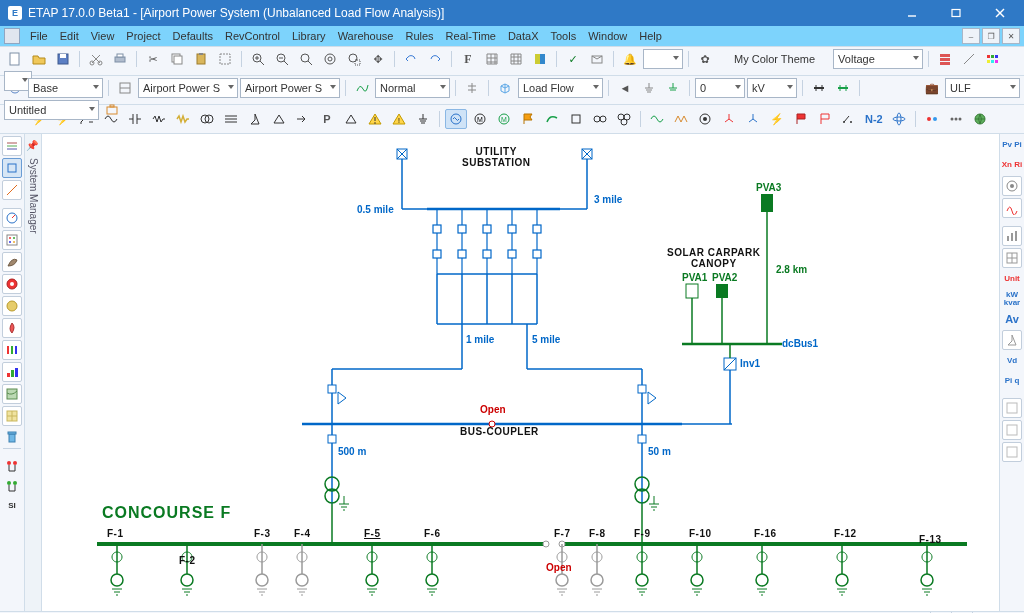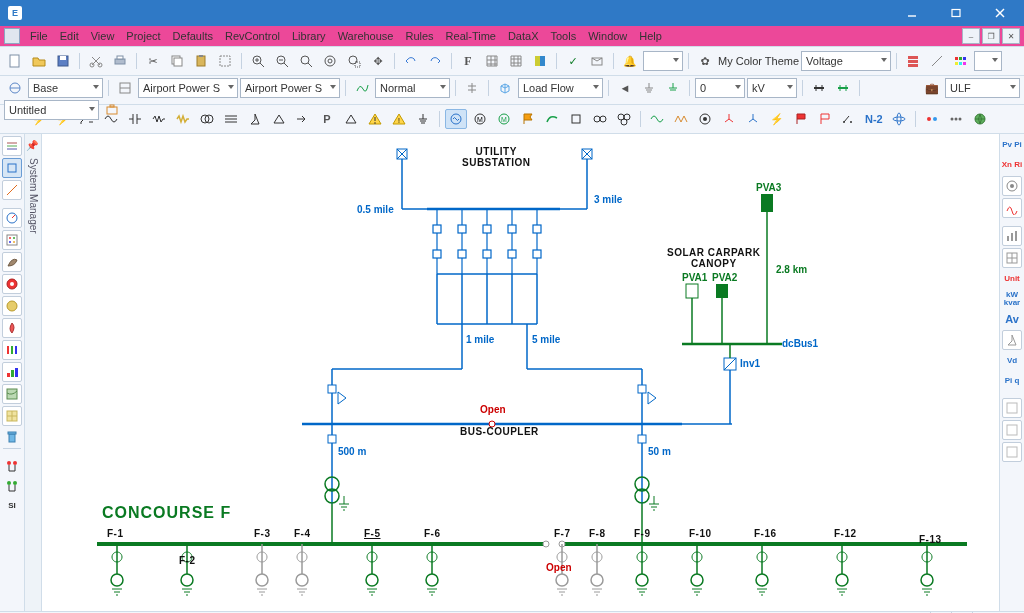--- a/index.html
+++ b/index.html
@@ -15,21 +15,21 @@
     font-size: 12px;
   }
   .titlebar .appicon {
     width:14px;height:14px;margin-right:6px;background:#fff;border-radius:2px;
     display:inline-flex;align-items:center;justify-content:center;color:#2f79c6;font-weight:bold;font-size:9px;
   }
   .titlebar-spacer{flex:1}
   .winbtn{width:44px;height:26px;display:flex;align-items:center;justify-content:center;color:#fff;font-size:10px;}
   .winbtn.close{background:transparent;}
   .menubar{
-    height:20px;background:#ec4899;border-bottom:1px solid #d0dde9;
+    height:20px;background:#7dd3fc;border-bottom:1px solid #d0dde9;
     display:flex;align-items:center;padding:0 4px;
     position:relative;
   }
   .menuicon{width:14px;height:14px;margin-right:4px;background:#e0e6ef;border:1px solid #8fa6c2;}
   .menuitem{padding:2px 6px;cursor:default}
   .mdi-controls{position:absolute;right:4px;top:0;height:20px;display:flex;align-items:center;gap:2px;}
   .mdi-btn{width:16px;height:14px;border:1px solid #a8b6c7;background:#eef3f9;display:flex;align-items:center;justify-content:center;font-size:8px;color:#555}
   .toolbar{
     background:#f3f6fb;border-bottom:1px solid #d0dde9;padding:2px 4px;
     display:flex;align-items:center;gap:2px;flex-wrap:wrap;font-size:11px;
@@ -77,20 +77,21 @@
   }
   .statusbar .sfill{flex:1}
   .statusbar .sseg{padding:0 10px;border-left:1px solid #c5d2e1;height:100%;display:flex;align-items:center}
   svg.diagram{position:absolute;left:0;top:0;}
 </style>
 </head>
 <body>
 
 <div class="titlebar">
   <span class="appicon">E</span>
+  <span>ETAP 17.0.0 Beta1 - [Airport Power System (Unbalanced Load Flow Analysis)]</span>
   <span class="titlebar-spacer"></span>
   <div class="winbtn">
     <svg width="10" height="10">
         <line x1="1" y1="8" x2="9" y2="8" stroke="#fff" stroke-width="1.4"></line>
       </svg>
   </div>
   <div class="winbtn">
     <svg width="10" height="10">
         <rect x="1" y="1.5" width="8" height="7" fill="none" stroke="#fff" stroke-width="1.2"></rect>
       </svg>
@@ -247,21 +248,21 @@
       <svg width="14" height="14">
         <rect x="2" y="4" width="10" height="7" fill="none" stroke="#888"></rect>
         <path d="M2 4l5 3 5-3" fill="none" stroke="#888"></path>
       </svg>
     </span>
   <span class="tb-sep"></span>
   <span class="tb-btn" style="color:#f3b021">🔔</span>
   <span class="tb-combo" style="min-width:20px"></span>
   <span class="tb-sep"></span>
   <span class="tb-btn">✿</span>
-  <span style="margin:0 0">My Color Theme</span>
+  <span style="margin:0 16px">My Color Theme</span>
   <span class="tb-combo" style="min-width:70px">Voltage</span>
   <span class="tb-sep"></span>
   <span class="tb-btn">
       <svg width="14" height="14">
         <rect x="2" y="6" width="10" height="3" fill="#d55"></rect>
         <rect x="2" y="2" width="10" height="3" fill="#d55"></rect>
         <rect x="2" y="10" width="10" height="3" fill="#d55"></rect>
       </svg>
     </span>
   <span class="tb-btn">

